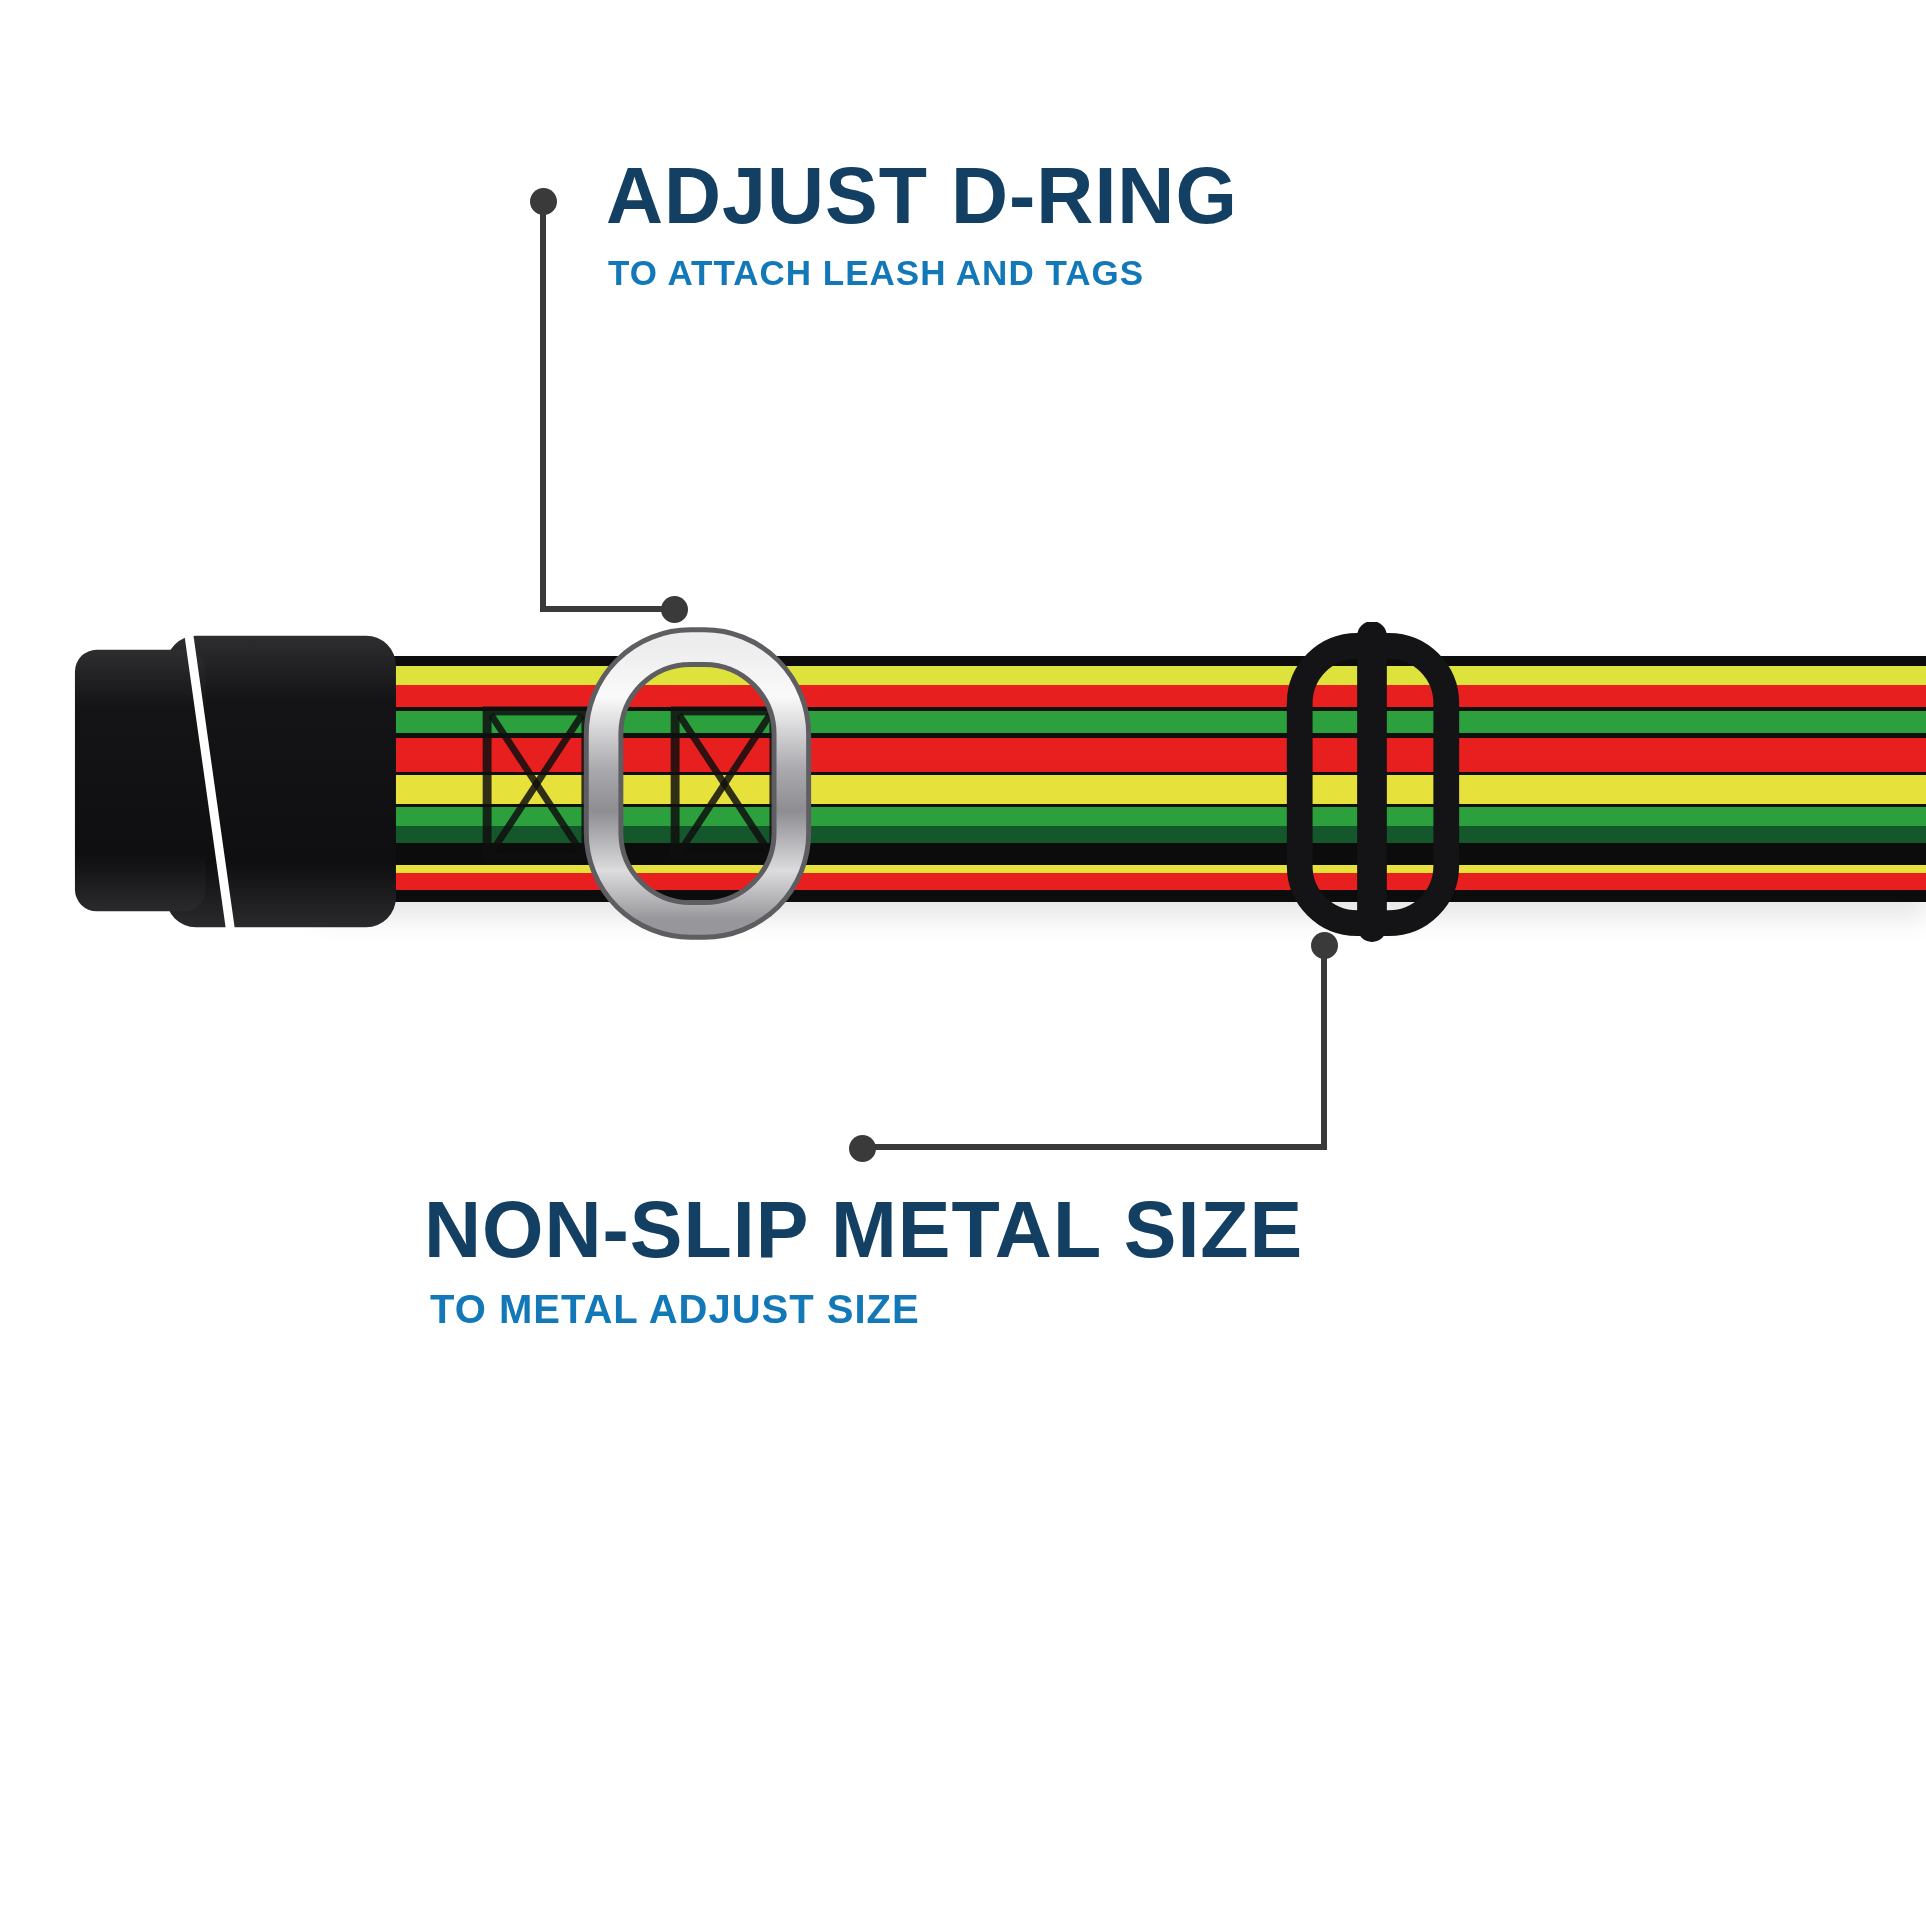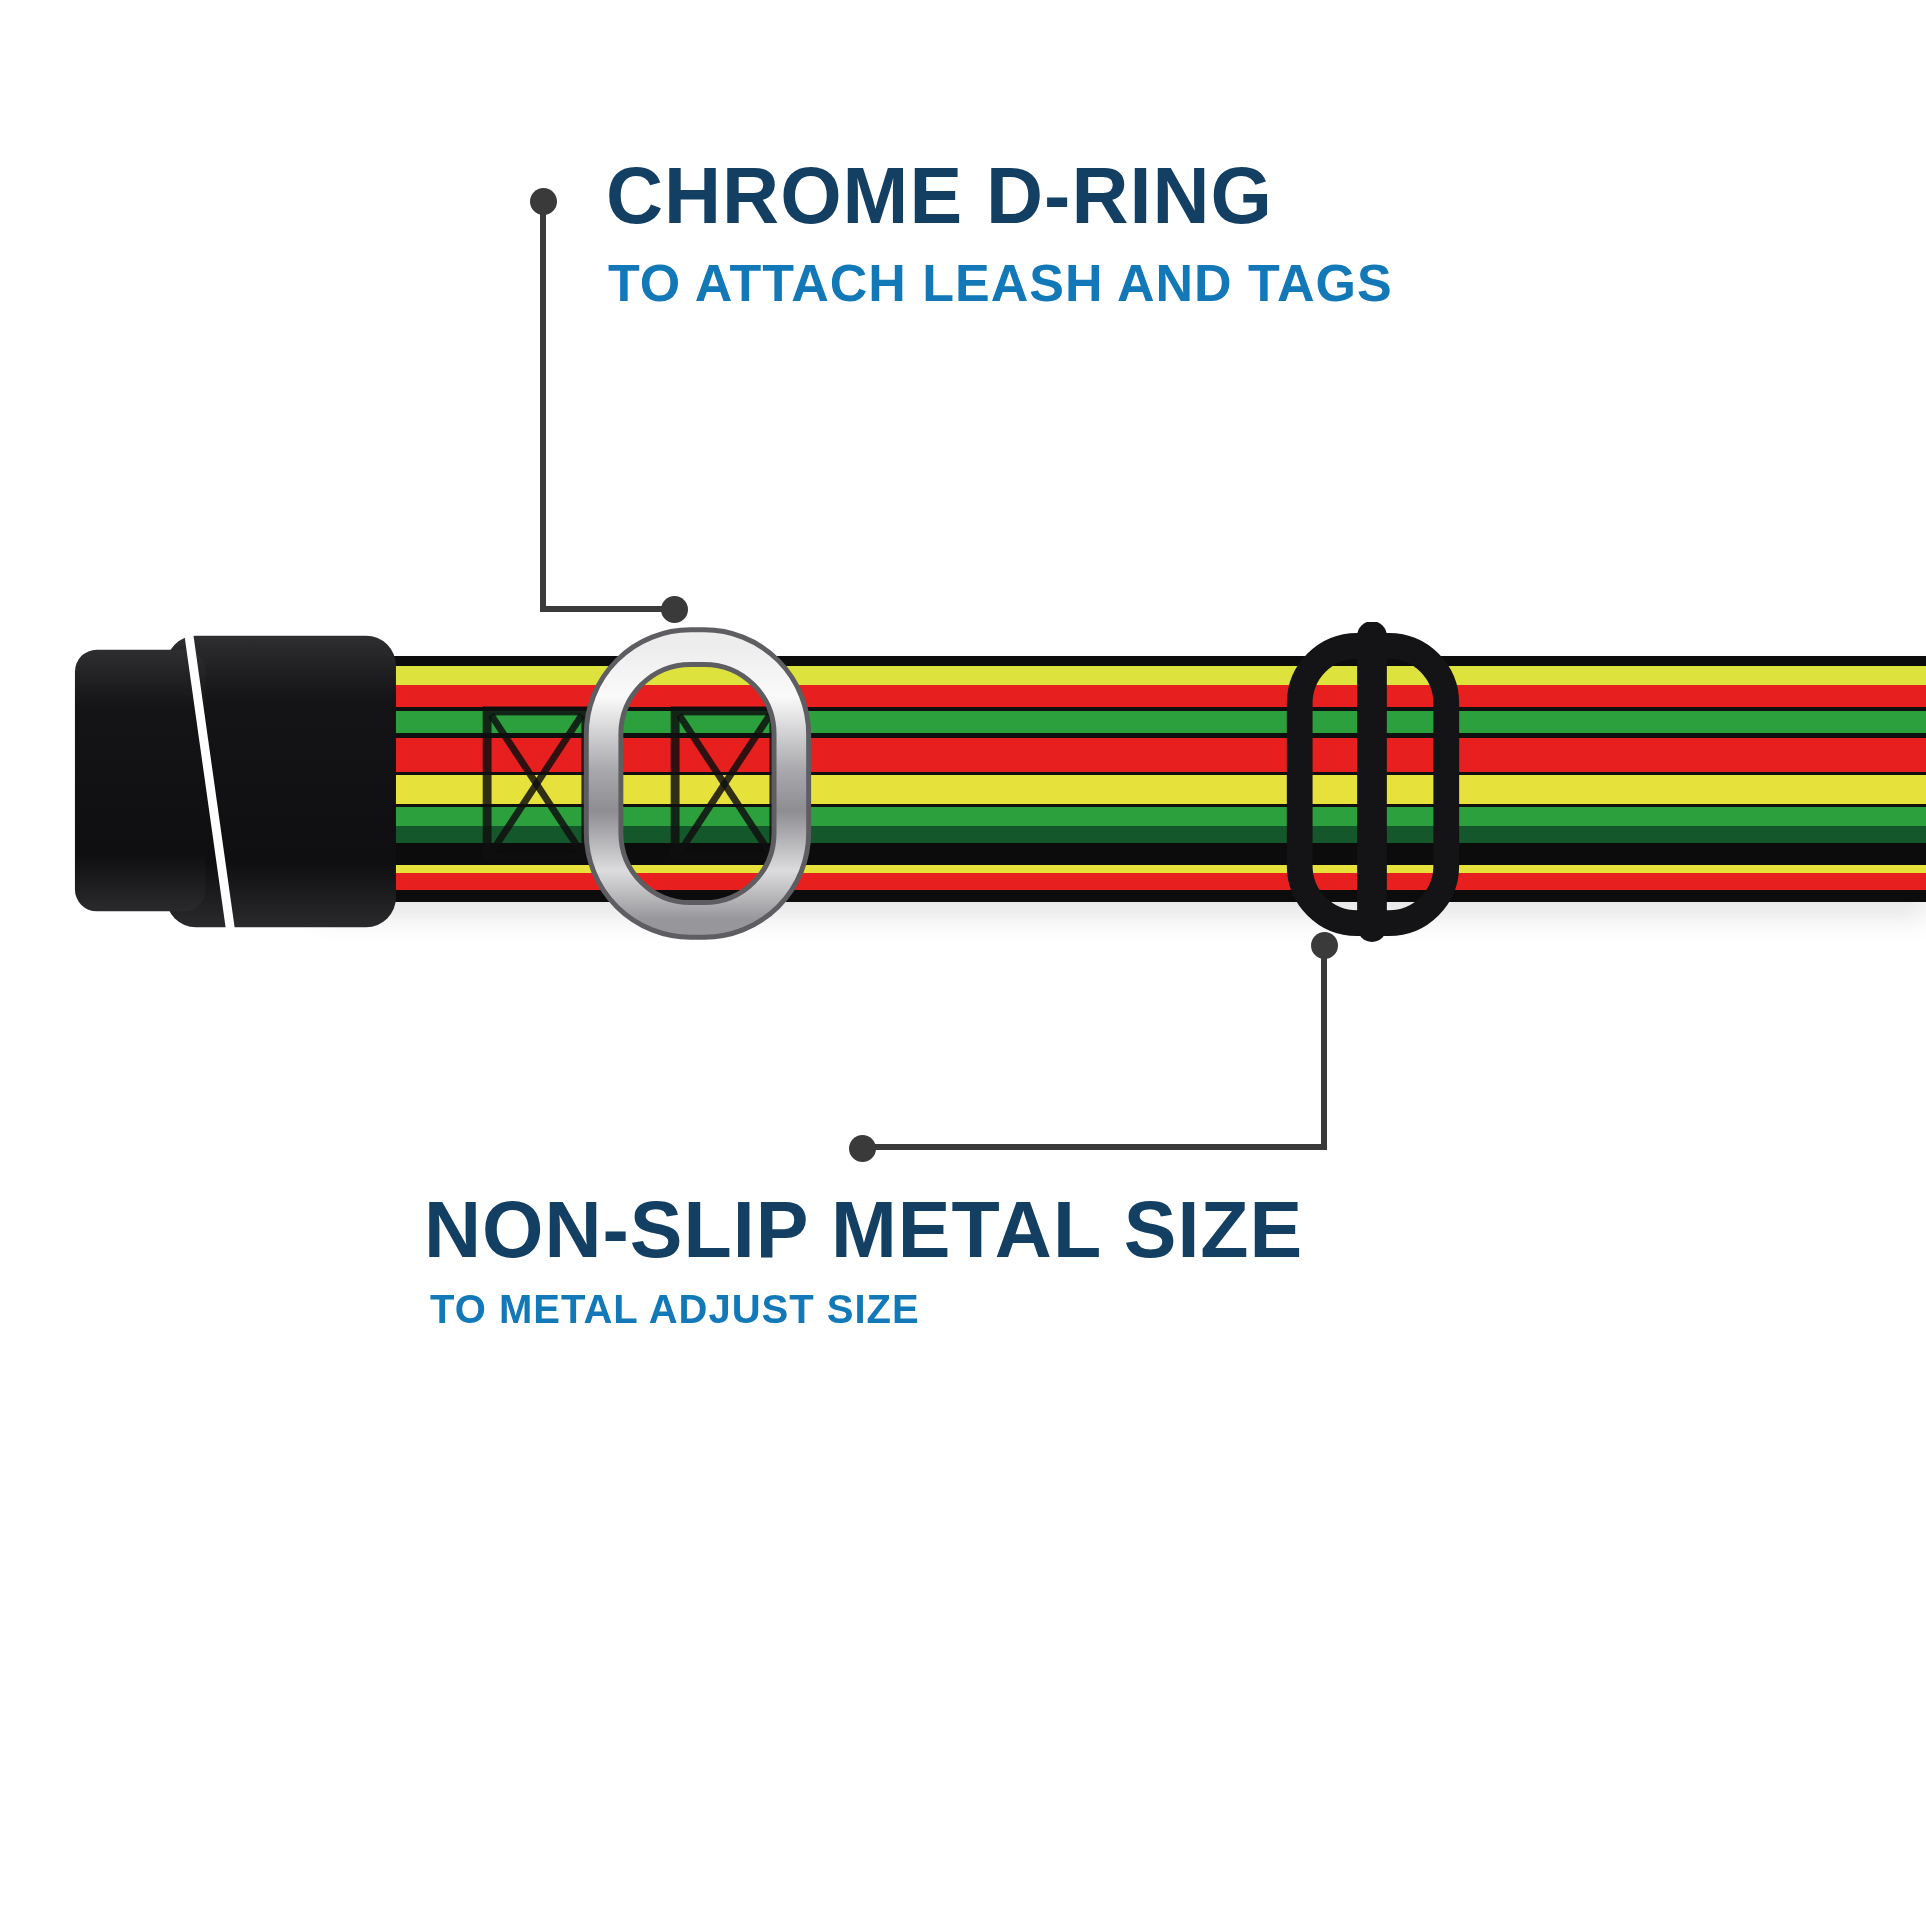--- a/index.html
+++ b/index.html
@@ -44,22 +44,22 @@
     box-shadow:0 16px 26px rgba(0,0,0,0.10);
   }
   .strap > div { width:100%; }
 </style>
 </head>
 <body>
 
 <div class="abs" style="left:0; top:0; width:1927px; height:1927px;">
 
   <div>
-    <div class="title" style="left:606px; top:150px; font-size:79px;">CHROME D-RING</div>
-    <div class="subtitle" style="left:608px; top:253px; font-size:52px;">TO ATTACH LEASH AND TAGS</div>
+    <div class="title" style="left:606px; top:150px; font-size:79px;">ADJUST D-RING</div>
+    <div class="subtitle" style="left:608px; top:253px; font-size:35px;">TO ATTACH LEASH AND TAGS</div>
     <div class="callout-dot" style="left:530px; top:188px;"></div>
     <div class="callout-line" style="left:540px; top:201px; width:6px; height:411px;"></div>
     <div class="callout-line" style="left:543px; top:606px; width:135px; height:6px;"></div>
     <div class="callout-dot" style="left:661px; top:596px;"></div>
   </div>
 
   <div class="strap">
 
     <div style="display:flex; flex-direction:column; flex:1;">
         <div style="flex: 8 0 0px; background: rgb(12, 12, 12);"></div>

